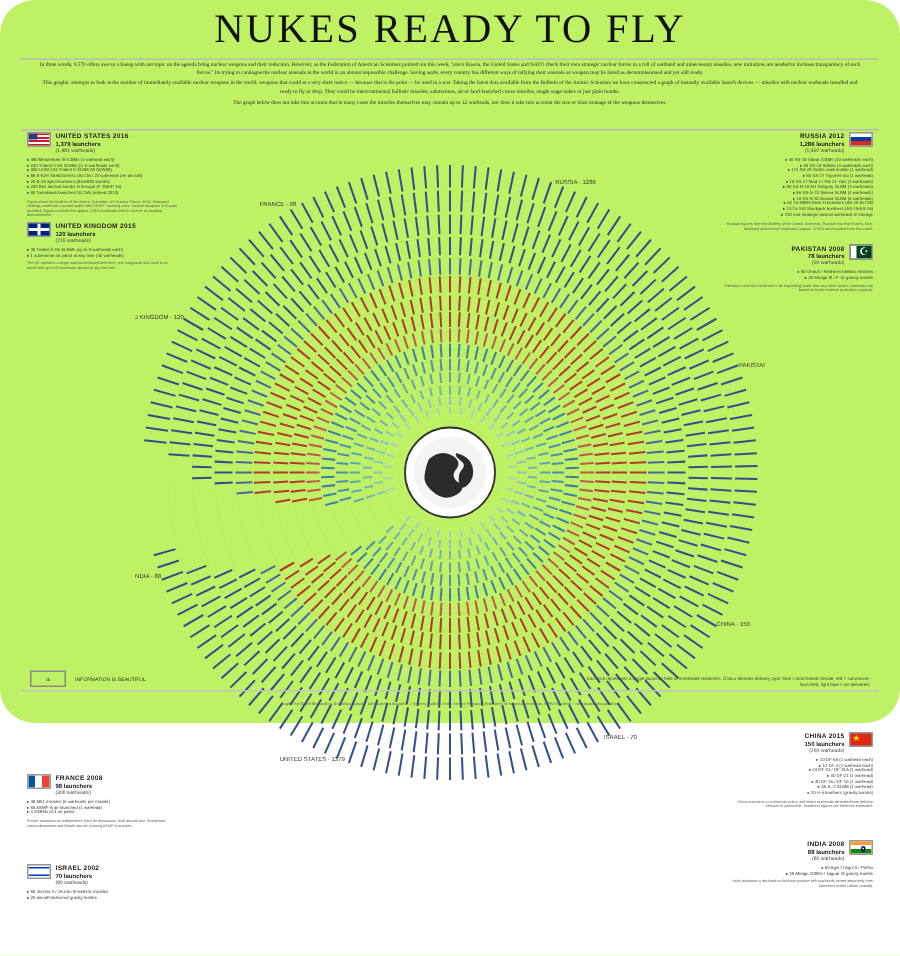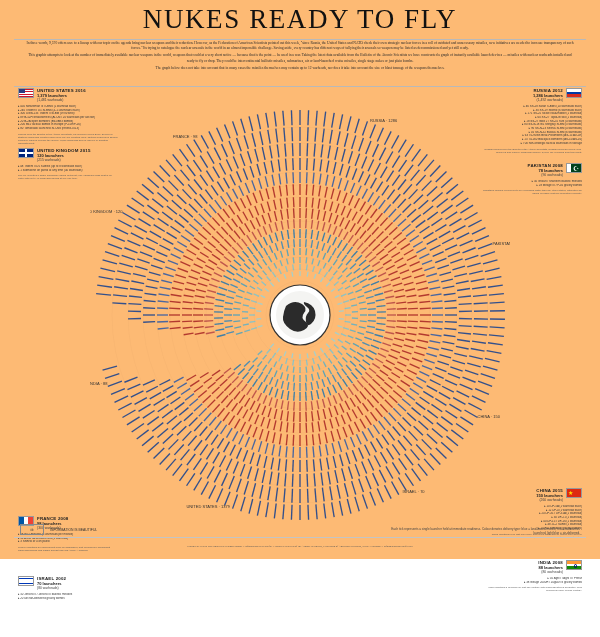--- a/index.html
+++ b/index.html
@@ -10,23 +10,24 @@
   body {
     width: 600px;
     height: 637px;
     overflow: hidden;
     font-family: "Liberation Sans", sans-serif;
     color: #1a1a1a;
   }
   #poster {
     position: relative;
     width: 600px;
-    height: 559px;
-    background: #fdba74;
+    height: 482px;
+    background: #bef264;
     box-sizing: border-box;
+    border-radius: 23px;
   }
   
   .title-bar {
     position: absolute;
     top: 0; left: 0; right: 0;
     height: 40px;
     text-align: center;
   }
   .poster-title {
     font-family: "Liberation Serif", serif;

